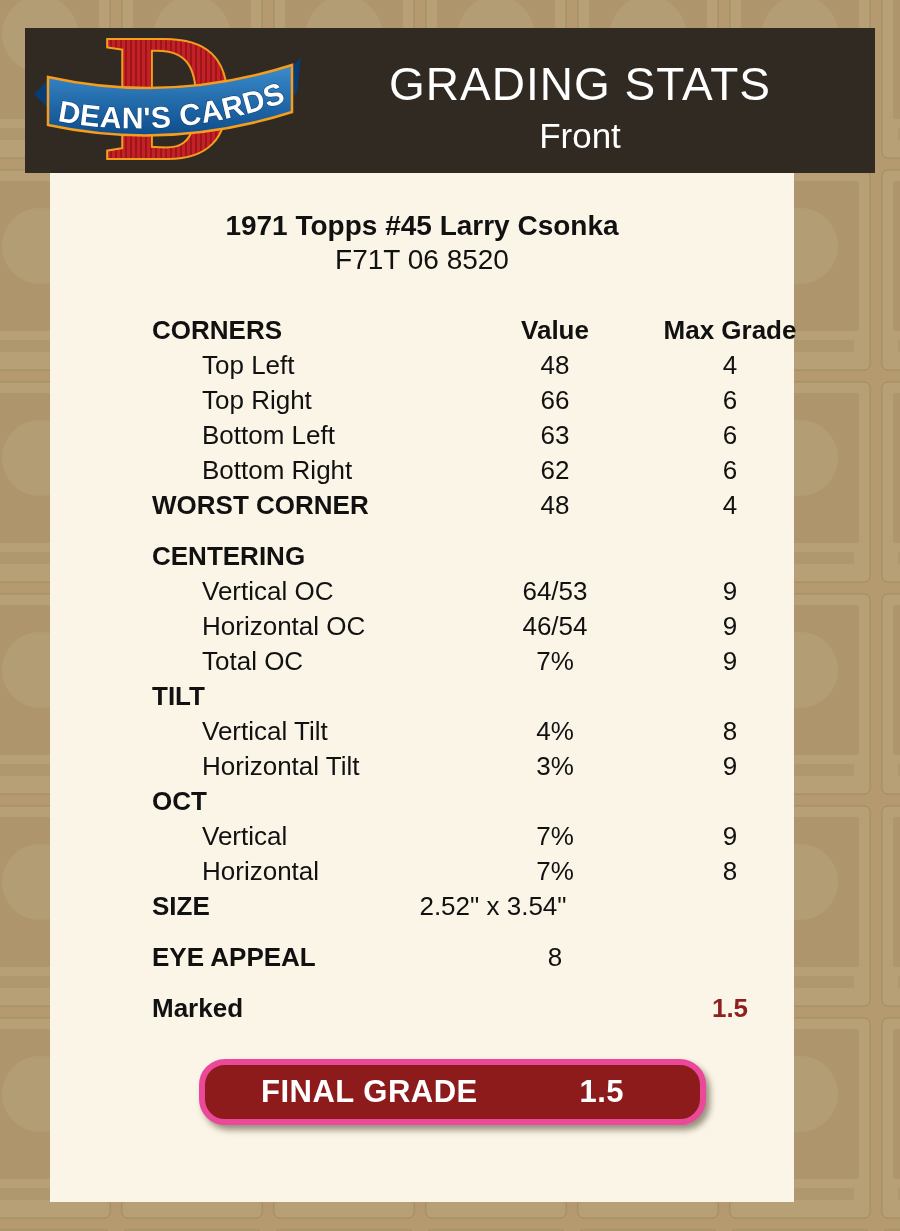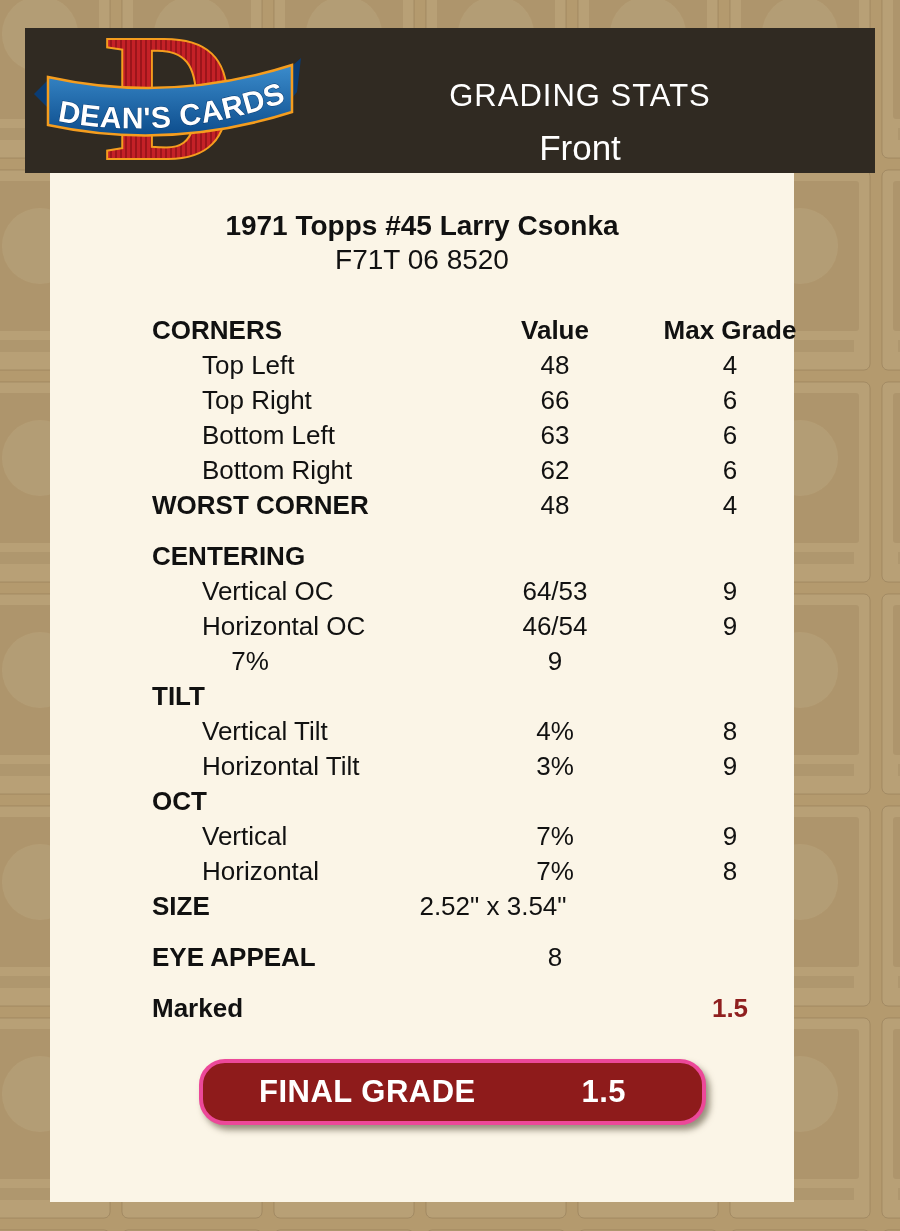--- a/index.html
+++ b/index.html
@@ -4,21 +4,21 @@
 <style>
   html,body{margin:0;padding:0;}
   .page{position:relative;width:900px;height:1231px;overflow:hidden;background:#b49a6e;
         font-family:"Liberation Sans",sans-serif;color:#111;}
   .bg{position:absolute;left:0;top:0;z-index:0;}
 
   
   .header{position:absolute;left:25px;top:28px;width:850px;height:145px;background:#302a22;z-index:2;}
   .logo{position:absolute;left:8px;top:2px;}
   .htext{position:absolute;left:275px;top:30px;width:560px;text-align:center;color:#ffffff;}
-  .htitle{font-size:31px;letter-spacing:1px;line-height:52px;margin-top:12px;}
+  .htitle{font-size:46px;letter-spacing:1px;line-height:52px;}
   .hsub{font-size:35px;line-height:40px;margin-top:6px;}
 
   
   .panel{position:absolute;left:50px;top:173px;width:744px;height:1029px;background:#fbf5e7;z-index:1;}
   .card-title{position:absolute;top:37px;left:0;width:100%;text-align:center;font-size:28px;font-weight:bold;}
   .card-serial{position:absolute;top:71px;left:0;width:100%;text-align:center;font-size:28px;}
 
   
   .tbl{position:absolute;left:0;top:140px;width:800px;}
   .trow{display:grid;grid-template-columns:400px 210px 140px;height:35px;align-items:center;font-size:26px;}
@@ -27,21 +27,21 @@
   .trow.bold .label{font-weight:bold;}
   .trow.colhead .cell{font-weight:bold;}
   .trow.colhead .label{padding-left:102px;}
   .cell.value,.cell.grade{text-align:center;white-space:nowrap;}
   .trow.gap{margin-top:16px;}
   .trow.shift .value{transform:translateX(-62px);}
   .trow.red .grade{color:#8f1f1f;font-weight:bold;}
 
   
   .final{position:absolute;left:149px;top:886px;width:507px;height:66px;box-sizing:border-box;
-         background:#8e1b1b;border:4px solid #ec4899;border-radius:26px;
+         background:#8e1b1b;border:6px solid #ec4899;border-radius:26px;
          box-shadow:4px 5px 6px rgba(100,90,70,0.65);
          display:flex;align-items:center;justify-content:space-between;
          padding:0 76px 0 56px;color:#ffffff;font-size:31px;font-weight:bold;letter-spacing:0.5px;cursor:pointer;}
 </style>
 </head>
 <body>
 
 <div class="page">
 
   <svg class="bg" width="900" height="1231" aria-hidden="true">
@@ -130,20 +130,21 @@
           <div class="cell label">Vertical OC</div>
           <div class="cell value">64/53</div>
           <div class="cell grade">9</div>
         </div>
         <div class="trow indent">
           <div class="cell label">Horizontal OC</div>
           <div class="cell value">46/54</div>
           <div class="cell grade">9</div>
         </div>
         <div class="trow indent">
+          <div class="cell label">Total OC</div>
           <div class="cell value">7%</div>
           <div class="cell grade">9</div>
         </div>
         <div class="trow bold">
           <div class="cell label">TILT</div>
           <div class="cell value"></div>
           <div class="cell grade"></div>
         </div>
         <div class="trow indent">
           <div class="cell label">Vertical Tilt</div>

